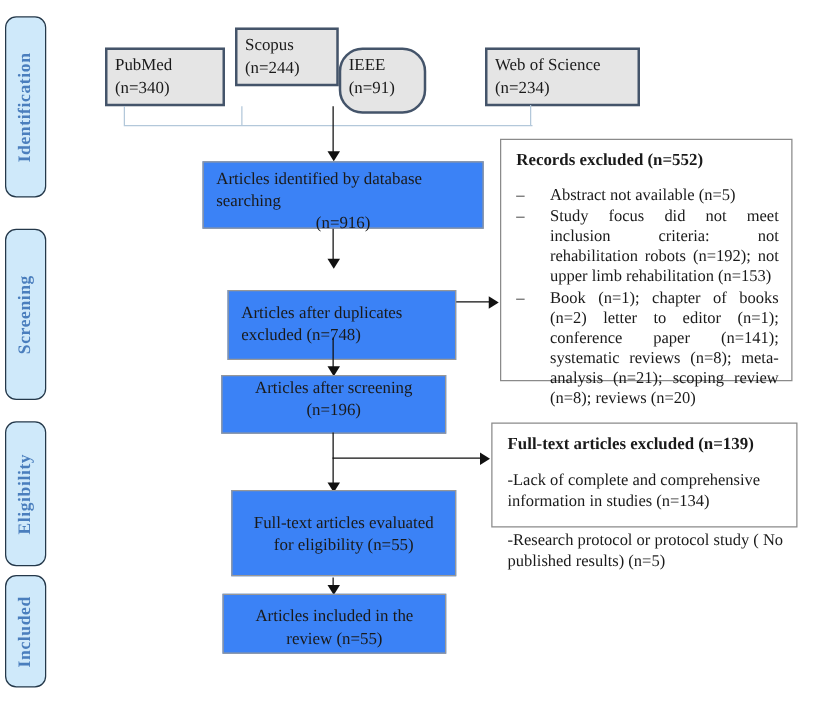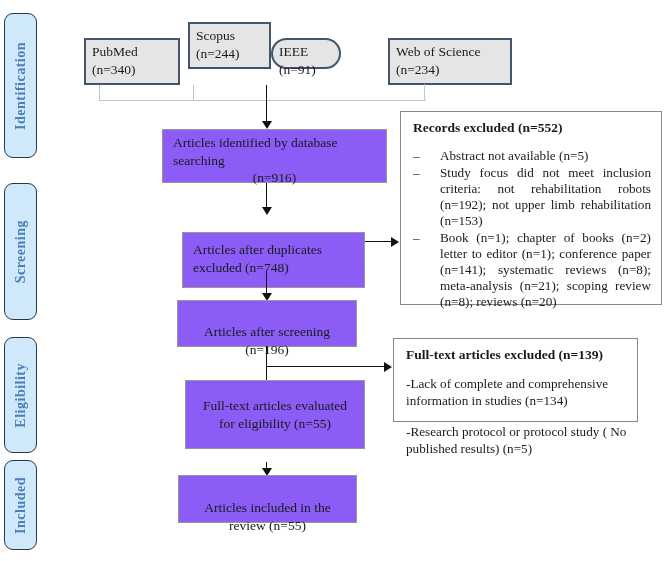--- a/index.html
+++ b/index.html
@@ -35,21 +35,21 @@
     background:#e5e5e5;
     border:2px solid #44546a;
     padding:3px 6px;
     font-size:13.5px;
     line-height:1.3;
     margin-left:28px;
   }
 
   
   .flowbox{
-    background:#8b5cf6;
+    background:#3b82f6;
     border:1.6px solid #979797;
     font-size:13.5px;
     line-height:1.3;
     padding:4px 10px;
   }
   .flowbox .centered{text-align:center;white-space:pre-line;}
   .flowbox .leftal{text-align:left;}
 
   
   .exclbox{
@@ -95,21 +95,21 @@
   </div>
 
   <div class="abs srcbox" style="left:56px;top:38px;width:96px;height:47px;">
     <div>PubMed</div>
     <div>(n=340)</div>
   </div>
   <div class="abs srcbox" style="left:160px;top:22px;width:83px;height:47px;">
     <div>Scopus</div>
     <div>(n=244)</div>
   </div>
-  <div class="abs srcbox" style="left:243px;top:38px;width:70px;height:31px;border-radius:19px;">
+  <div class="abs srcbox" style="left:243px;top:38px;width:70px;height:53px;border-radius:19px;">
     <div>IEEE</div>
     <div>(n=91)</div>
   </div>
   <div class="abs srcbox" style="left:360px;top:38px;width:124px;height:47px;">
     <div>Web of Science</div>
     <div>(n=234)</div>
   </div>
 
   <div class="vline blue" style="left:99px;top:85px;height:15px;"></div>
   <div class="vline blue" style="left:193px;top:85px;height:15px;"></div>
@@ -130,44 +130,44 @@
   <div class="abs flowbox" style="left:182px;top:214px;width:183px;height:56px;padding-top:8px;margin-top:18px;">
     <div class="leftal">Articles after duplicates excluded (n=748)</div>
   </div>
 
   <div class="hline" style="left:365px;top:241px;width:27px;"></div>
   <div class="ah right" style="left:391px;top:237px;"></div>
 
   <div class="vline" style="left:266px;top:270px;height:25px;"></div>
   <div class="ah down" style="left:262px;top:293px;"></div>
 
-  <div class="abs flowbox" style="left:177px;top:300px;width:180px;height:47px;padding-top:22px;">
+  <div class="abs flowbox" style="left:177px;top:300px;width:180px;height:47px;padding-top:0;">
     <div class="centered">Articles after screening
 (n=196)</div>
   </div>
 
   <div class="vline" style="left:266px;top:346px;height:41px;"></div>
   <div class="ah down" style="left:262px;top:386px;"></div>
   <div class="hline" style="left:266px;top:366px;width:118px;"></div>
   <div class="ah right" style="left:384px;top:362px;"></div>
 
-  <div class="abs flowbox" style="left:185px;top:380px;width:180px;height:69px;display:flex;align-items:center;justify-content:center;">
+  <div class="abs flowbox" style="left:185px;top:392px;width:180px;height:69px;display:flex;align-items:center;justify-content:center;">
     <div class="centered">Full-text articles evaluated
 for eligibility (n=55)</div>
   </div>
 
   <div class="vline" style="left:266px;top:462px;height:8px;"></div>
   <div class="ah down" style="left:262px;top:468px;"></div>
 
-  <div class="abs flowbox" style="left:178px;top:475px;width:179px;height:48px;padding-top:23px;">
+  <div class="abs flowbox" style="left:178px;top:475px;width:179px;height:48px;padding-top:8px;">
     <div class="centered">Articles included in the
 review (n=55)</div>
   </div>
 
-  <div class="abs exclbox" style="left:400px;top:111px;width:262px;height:194px;">
+  <div class="abs exclbox" style="left:400px;top:111px;width:234px;height:194px;">
     <div class="title">Records excluded (n=552)</div>
     <div class="dashrow">
       <span class="marker">–</span>
       <span class="txt">Abstract not available (n=5)</span>
     </div>
     <div class="dashrow">
       <span class="marker">–</span>
       <span class="txt">Study focus did not meet inclusion criteria: not rehabilitation robots (n=192); not upper limb rehabilitation (n=153)</span>
     </div>
     <div class="dashrow">

